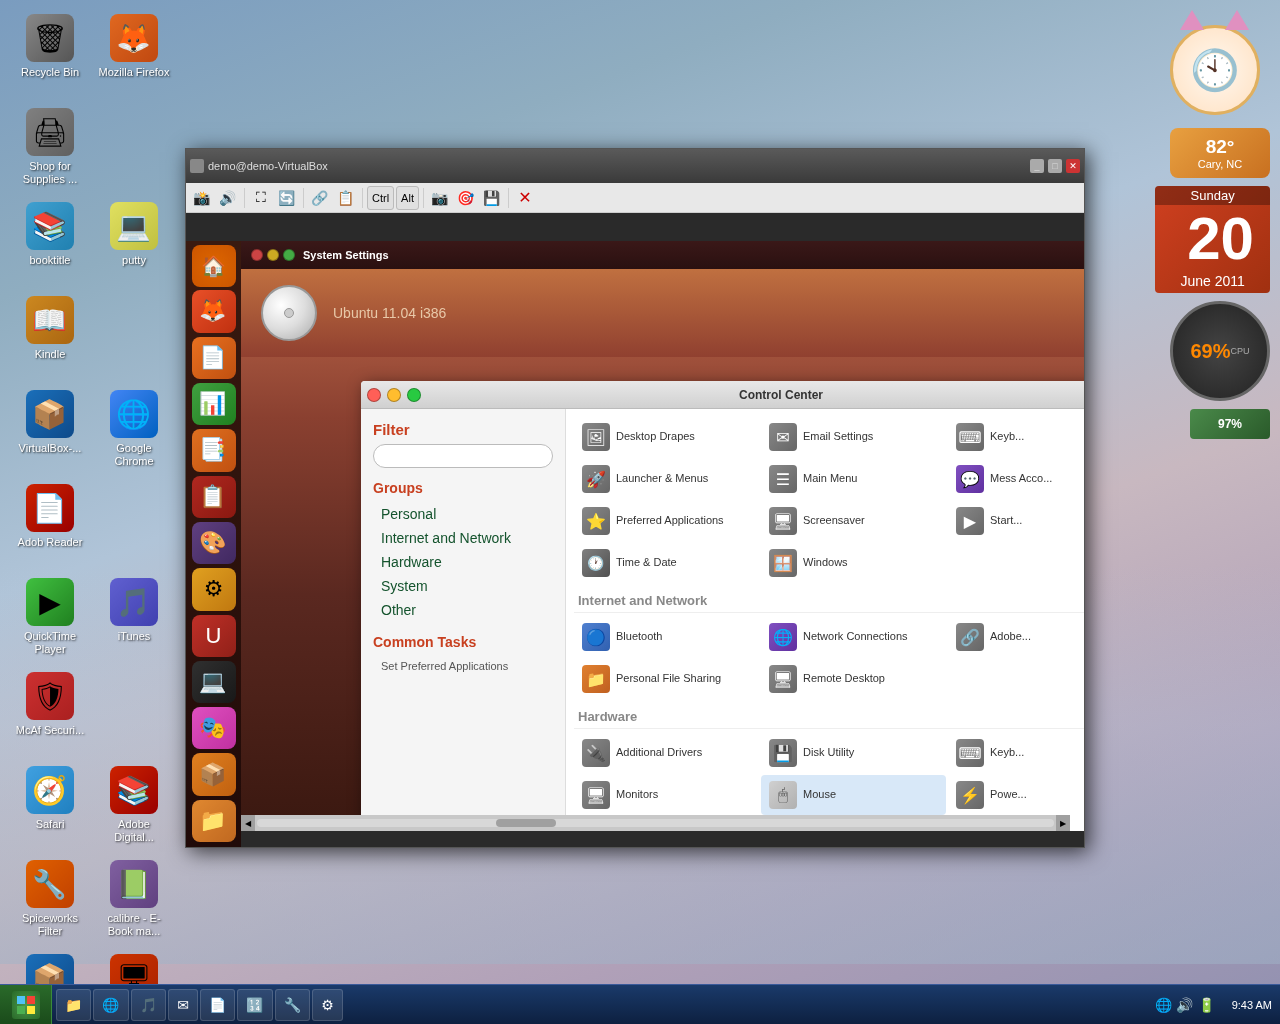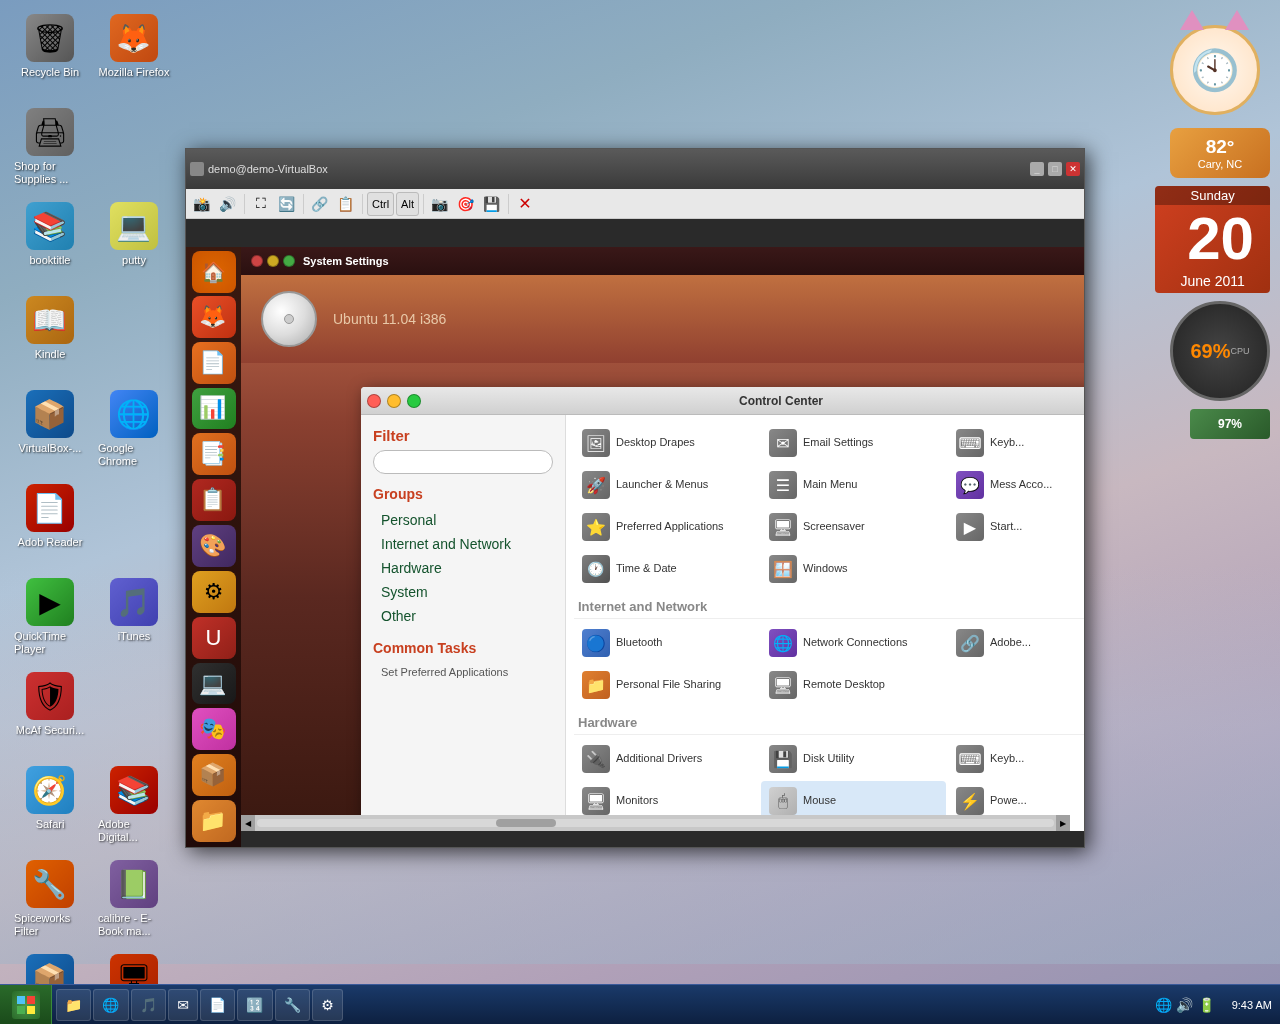--- a/index.html
+++ b/index.html
@@ -136,20 +136,21 @@
       display: flex;
       align-items: center;
       justify-content: center;
       font-size: 28px;
       margin-bottom: 4px;
     }
 
     .desktop-icon-label {
       color: white;
       font-size: 11px;
+      text-align: center;
       text-shadow: 1px 1px 2px rgba(0,0,0,0.8);
       word-break: break-word;
       line-height: 1.2;
     }
 
     
     .right-widgets {
       position: absolute;
       top: 10px;
       right: 10px;
@@ -218,21 +219,21 @@
       border: 1px solid #555;
       border-radius: 0;
       box-shadow: 4px 4px 20px rgba(0,0,0,0.7);
       z-index: 50;
       display: flex;
       flex-direction: column;
     }
 
     .vbox-titlebar {
       background: linear-gradient(180deg, #5a5a5a, #3a3a3a);
-      height: 40px;
+      height: 34px;
       display: flex;
       align-items: center;
       padding: 10px 4px;
       gap: 4px;
       color: #ddd;
       font-size: 11px;
     }
 
     .vbox-titlebar-icon {
       width: 14px;

